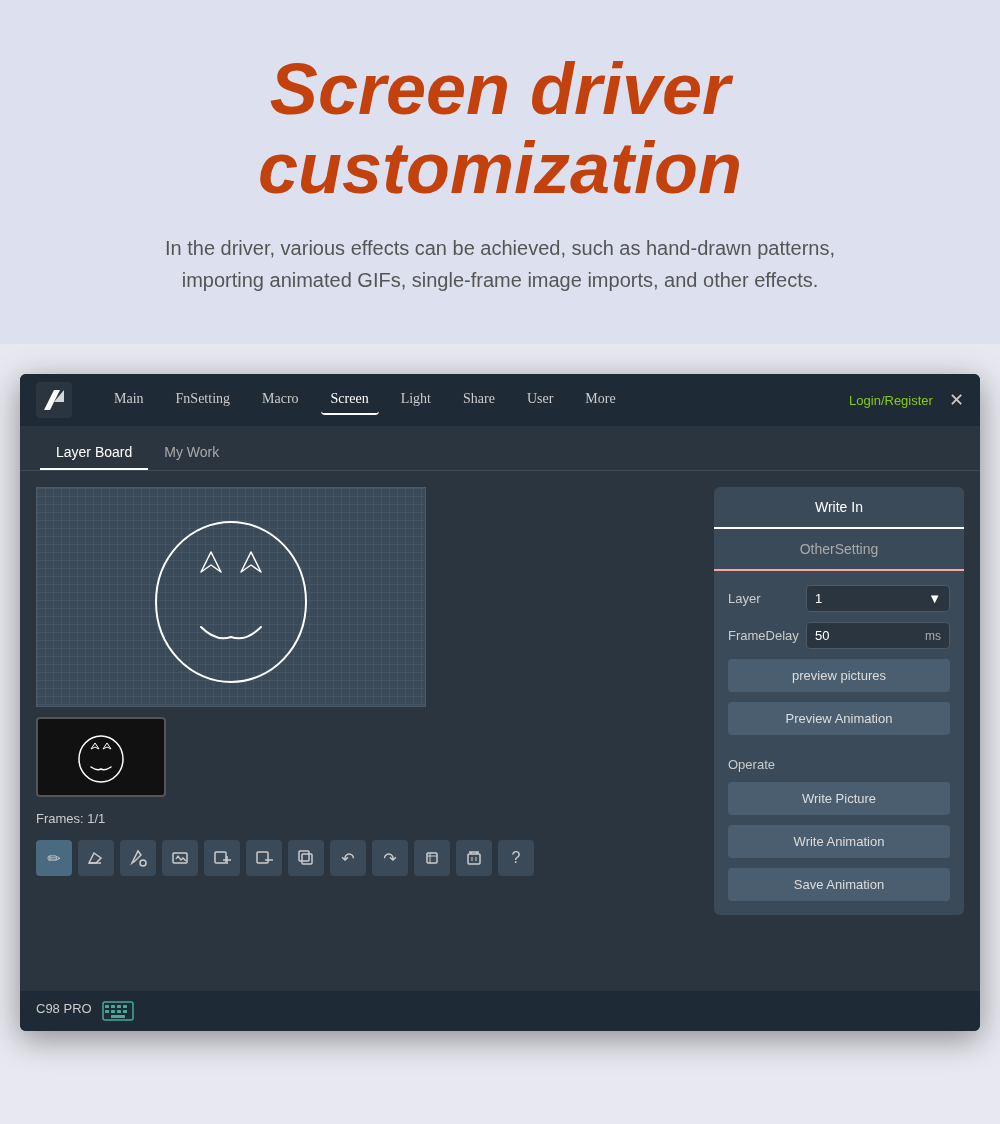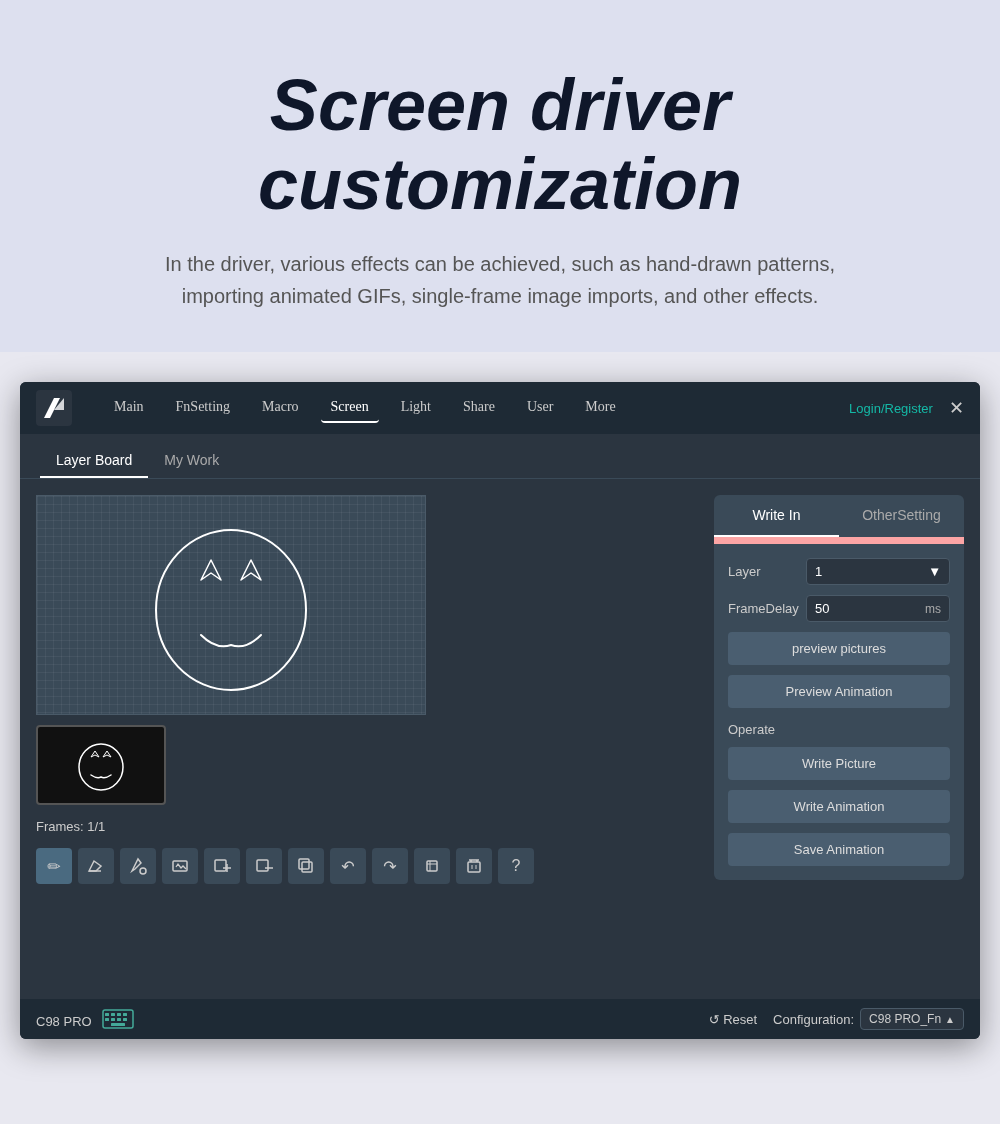--- a/index.html
+++ b/index.html
@@ -16,32 +16,31 @@
     
     .hero {
       width: 100%;
       background: #dde0ef;
       text-align: center;
       padding: 50px 80px 40px;
     }
     .hero-title {
       font-size: 72px;
       font-weight: 900;
-      color: #0f172a;
+      color: #c2410c;
       line-height: 1.1;
       margin-bottom: 24px;
       font-style: italic;
-      margin-top: 16px;
     }
     .hero-desc {
       font-size: 20px;
       color: #555;
       line-height: 1.6;
       max-width: 720px;
-      margin: 0 auto;
+      margin: 8px auto;
     }
 
     
     .app-window {
       width: 960px;
       margin: 30px auto 30px;
       background: #2b3540;
       border-radius: 6px;
       overflow: hidden;
       box-shadow: 0 8px 32px rgba(0,0,0,0.4);
@@ -81,21 +80,21 @@
       color: #fff;
       border-bottom: 2px solid #fff;
     }
     .nav-right {
       display: flex;
       align-items: center;
       gap: 16px;
       margin-left: auto;
     }
     .nav-login {
-      color: #14b8a6;
+      color: #84cc16;
       font-size: 13px;
       cursor: pointer;
     }
     .nav-close {
       color: #ccc;
       font-size: 18px;
       cursor: pointer;
       line-height: 1;
     }
 
@@ -217,21 +216,22 @@
       width: 250px;
       background: #3a4a58;
       border-radius: 6px;
       padding: 0;
       overflow: hidden;
       align-self: flex-start;
     }
 
     .right-tabs {
       display: flex;
-      border-bottom: 7px solid #fca5a5;
+      border-bottom: 2px solid #fca5a5;
+      flex-direction: column;
     }
     .right-tab {
       flex: 1;
       text-align: center;
       padding: 12px;
       color: #aaa;
       font-size: 14px;
       cursor: pointer;
     }
     .right-tab.active {
@@ -296,35 +296,35 @@
       font-size: 13px;
       padding: 9px;
       cursor: pointer;
       text-align: center;
       transition: background 0.15s;
     }
 
     .section-label {
       color: #ccc;
       font-size: 13px;
-      margin-top: 4px;
+      margin-top: 12px;
     }
 
     
     .status-bar {
       background: #1e2a35;
       display: flex;
       align-items: center;
       padding: 0 16px;
       height: 40px;
       justify-content: space-between;
     }
     .status-left {
       display: flex;
-      align-items: flex-end;
+      align-items: flex-start;
       gap: 10px;
       color: #ccc;
       font-size: 13px;
     }
     .keyboard-icon {
       width: 32px;
       height: 20px;
     }
     .status-right {
       display: flex;
@@ -542,25 +542,15 @@
         <rect x="9" y="4" width="4" height="3" rx="0.5" fill="#4a9"></rect>
         <rect x="15" y="4" width="4" height="3" rx="0.5" fill="#4a9"></rect>
         <rect x="21" y="4" width="4" height="3" rx="0.5" fill="#4a9"></rect>
         <rect x="3" y="9" width="4" height="3" rx="0.5" fill="#4a9"></rect>
         <rect x="9" y="9" width="4" height="3" rx="0.5" fill="#4a9"></rect>
         <rect x="15" y="9" width="4" height="3" rx="0.5" fill="#4a9"></rect>
         <rect x="21" y="9" width="4" height="3" rx="0.5" fill="#4a9"></rect>
         <rect x="9" y="14" width="14" height="3" rx="0.5" fill="#4a9"></rect>
       </svg>
     </div>
-    <div class="status-right">
-      <div class="reset-btn">↺ Reset</div>
-      <div class="config-area">
-        <span>Configuration:</span>
-        <div class="config-dropdown">
-          <span>C98 PRO_Fn</span>
-          <span class="chevron">▲</span>
-        </div>
-      </div>
-    </div>
   </div>
 
 </div>
 
 </body></html>

